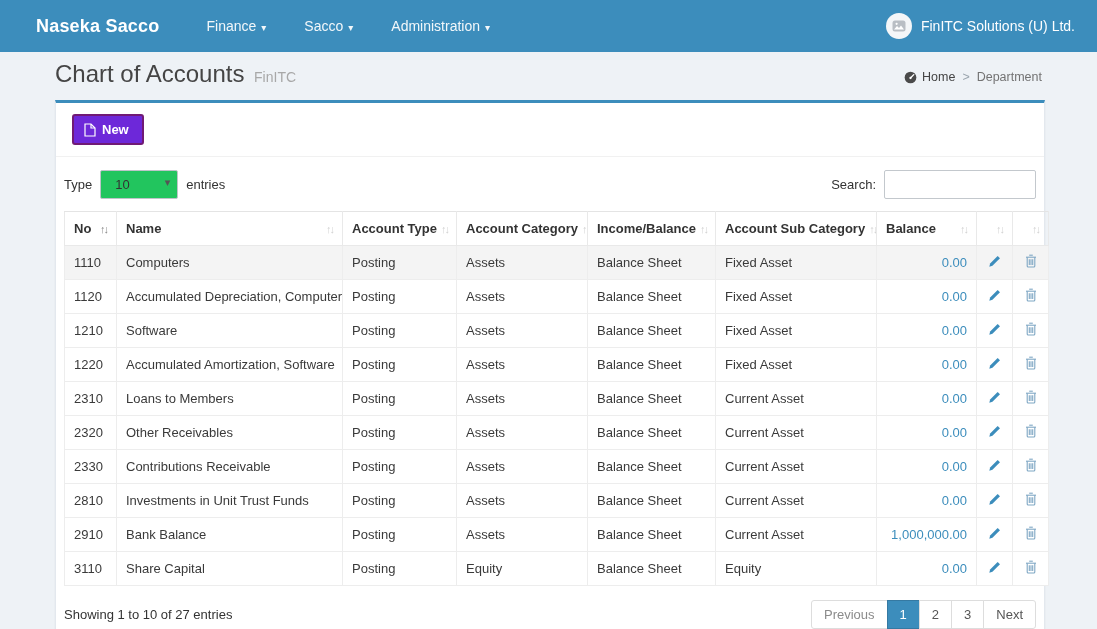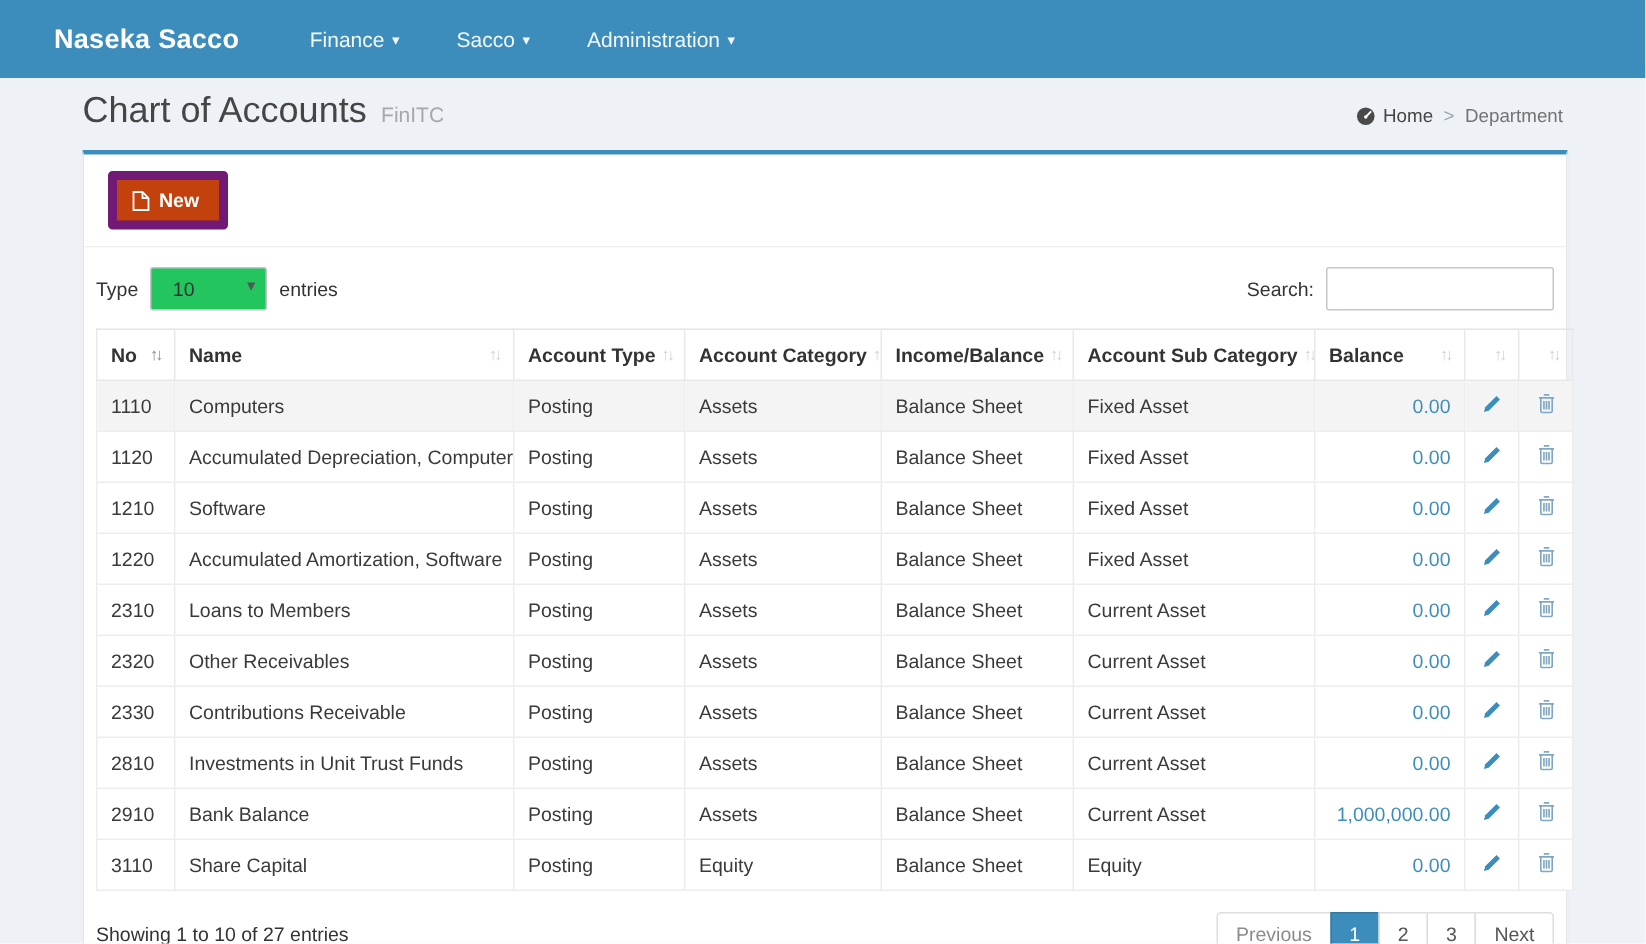--- a/index.html
+++ b/index.html
@@ -44,21 +44,21 @@
   .crumb-current { color: #737373; }
   
   .panel {
     background: #fff; margin: 0 52px 16px 55px;
     border-top: 3px solid #3c8dbc;
     border-left: 1px solid #e3e8ee; border-right: 1px solid #e3e8ee; border-bottom: 1px solid #dde3e9;
     box-shadow: 0 1px 2px rgba(0,0,0,.05);
   }
   .box-header { padding: 11px 16px; border-bottom: 1px solid #f1f1f1; }
   .btn-new {
-    background: #c2410c; color: #fff; border: 6px solid #701a75; border-radius: 3px;
+    background: #6d28d9; color: #fff; border: 2px solid #701a75; border-radius: 3px;
     font-size: 13px; font-weight: 600; padding: 6px 13px 6px 10px;
     display: inline-flex; align-items: flex-end; gap: 6px; cursor: pointer;
     font-family: "Liberation Sans", sans-serif;
   }
   .controls-row {
     display: flex; align-items: center; justify-content: space-between;
     padding: 13px 8px 12px 8px;
   }
   .show-group { display: flex; align-items: center; gap: 8px; color: #333; }
   .select-wrap { position: relative; }
@@ -134,20 +134,30 @@
     </div>
     <div class="nav-item">
       <span>Sacco</span>
       <span class="nav-caret">▾</span>
     </div>
     <div class="nav-item">
       <span>Administration</span>
       <span class="nav-caret">▾</span>
     </div>
   </div>
+  <div class="nav-right">
+    <span class="avatar">
+      <svg width="14" height="12" viewBox="0 0 14 12">
+        <rect x="0.5" y="0.5" width="13" height="11" rx="2.5" fill="#b9bec4"></rect>
+        <circle cx="4.6" cy="3.8" r="1.1" fill="#fff"></circle>
+        <path d="M2 9.5 L5 6 L7 8 L9 5.5 L12 9.5 Z" fill="#fff"></path>
+      </svg>
+    </span>
+    <span class="user-name">FinITC Solutions (U) Ltd.</span>
+  </div>
 </nav>
 
 <div class="content-header">
   <div>
     <span class="page-title">Chart of Accounts</span>
     <span class="page-subtitle">FinITC</span>
   </div>
   <div class="breadcrumb">
     <span class="crumb-home">
       <svg width="13" height="13" viewBox="0 0 16 16">

